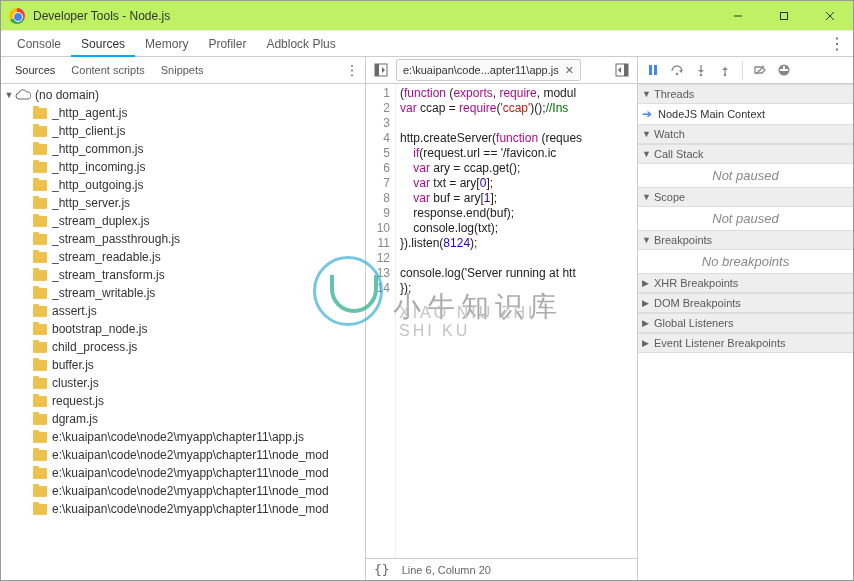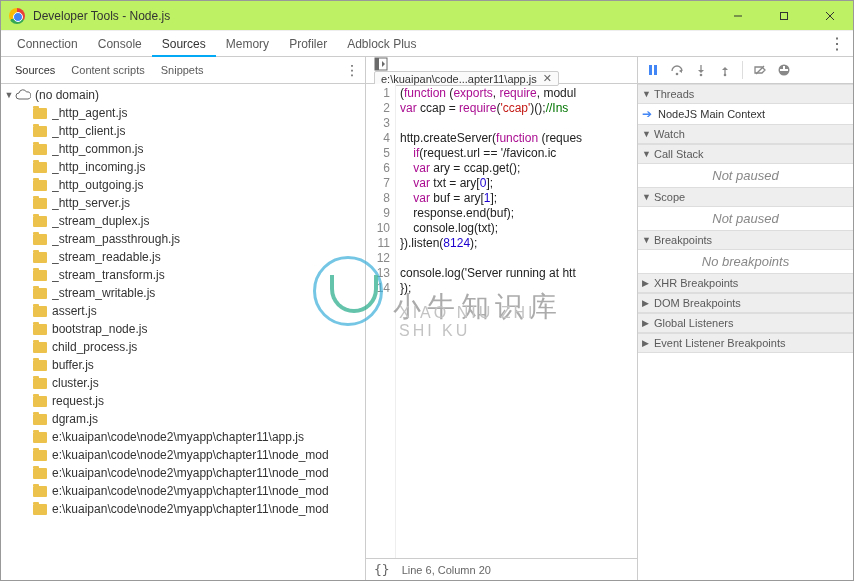--- a/index.html
+++ b/index.html
@@ -35,21 +35,21 @@
 .tree { flex:1; overflow:auto; padding-top:2px; }
 .tree-row { height:18px; display:flex; align-items:center; padding-left: 2px; white-space:nowrap; font-size:12px; }
 .tree-row .arrow { width:12px; text-align:center; font-size:9px; color:#666; }
 .tree-row .cloud { width:16px; height:12px; margin-right:4px; }
 .tree-row .folder { width:14px; height:11px; background:#edc24c; border-radius:1px; margin-right:5px; position:relative; flex:0 0 auto; }
 .tree-row .folder::before { content:''; position:absolute; top:-2px; left:0; width:6px; height:2px; background:#edc24c; border-radius:1px 1px 0 0; }
 .tree-row.indent1 { padding-left: 32px; }
 .tree-row .name { white-space:nowrap; overflow:hidden; text-overflow:clip; }
 
 
-.filetabbar { height:27px; border-bottom:1px solid #ccc; display:flex; align-items:flex-start; padding: 0 4px; flex-direction: column; }
+.filetabbar { height:27px; border-bottom:1px solid #ccc; display:flex; align-items:center; padding: 0 4px; }
 .fbtn { width:22px; height:22px; display:flex; align-items:center; justify-content:center; color:#6a6a6a; border-radius:2px; }
 .fbtn svg { width:14px; height:14px; }
 .filetab { height:22px; display:flex; align-items:center; padding: 0 6px; border:1px solid #ccc; border-radius:2px; margin-left:4px; background:#fafafa; font-size:11px; gap:6px; }
 .filetab .close { font-size:11px; color:#666; }
 .filetabbar .grow { flex:1; }
 
 
 .editor { flex:1; display:flex; overflow:hidden; font-family: Consolas, "Courier New", monospace; font-size:12px; position:relative; }
 .gutter { width:30px; background:#fff; border-right:1px solid #eee; color:#888; text-align:right; padding: 2px 5px 0 0; line-height:15px; }
 .code { flex:1; padding: 2px 0 0 4px; line-height:15px; white-space:pre; overflow:hidden; color:#222; }
@@ -101,21 +101,20 @@
   </div>
   <div class="winbtn">
     <svg width="10" height="10" viewBox="0 0 10 10">
         <line x1="1" y1="1" x2="9" y2="9" stroke="#333"></line>
         <line x1="9" y1="1" x2="1" y2="9" stroke="#333"></line>
       </svg>
   </div>
 </div>
 
 <div class="tabbar">
-  <div class="tab">Connection</div>
   <div class="tab">Console</div>
   <div class="tab active">Sources</div>
   <div class="tab">Memory</div>
   <div class="tab">Profiler</div>
   <div class="tab">Adblock Plus</div>
   <div class="kebab">⋮</div>
 </div>
 
 <div class="main">
 

